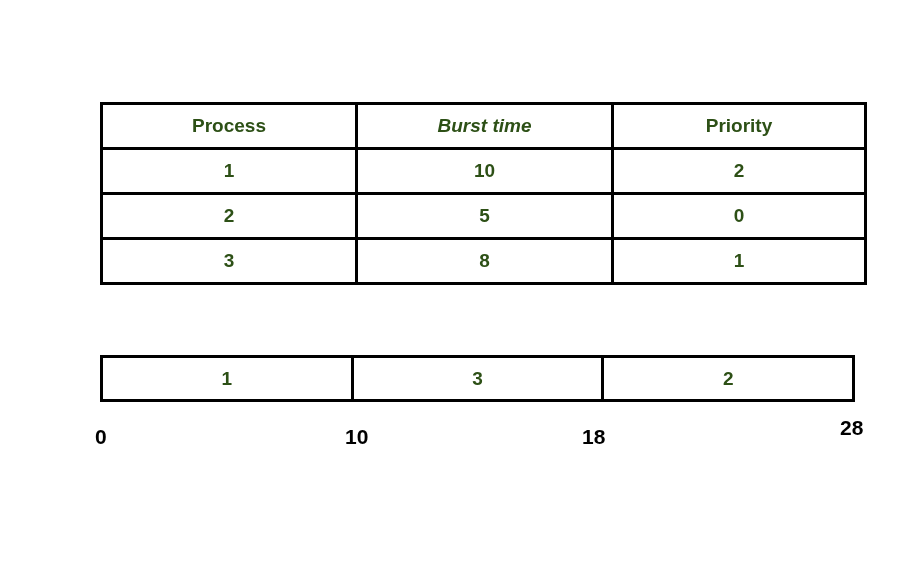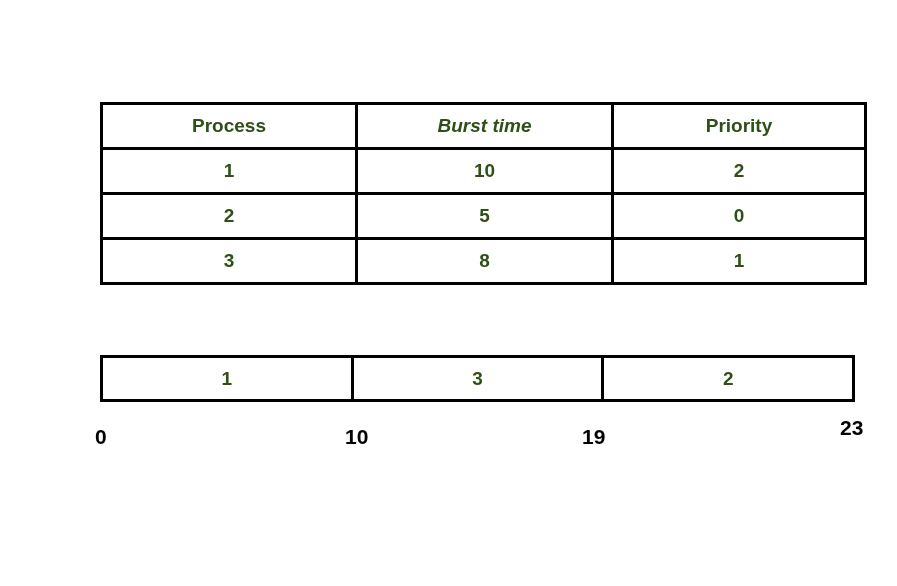--- a/index.html
+++ b/index.html
@@ -133,17 +133,17 @@
 
   <div class="gantt">
     <div class="gantt-seg">1</div>
     <div class="gantt-seg">3</div>
     <div class="gantt-seg">2</div>
   </div>
 
   <div class="axis">
     <span class="tick tick-0">0</span>
     <span class="tick tick-10">10</span>
-    <span class="tick tick-18">19</span>
-    <span class="tick tick-23">23</span>
+    <span class="tick tick-18">18</span>
+    <span class="tick tick-23">28</span>
   </div>
 
 </div>
 
 </body></html>

